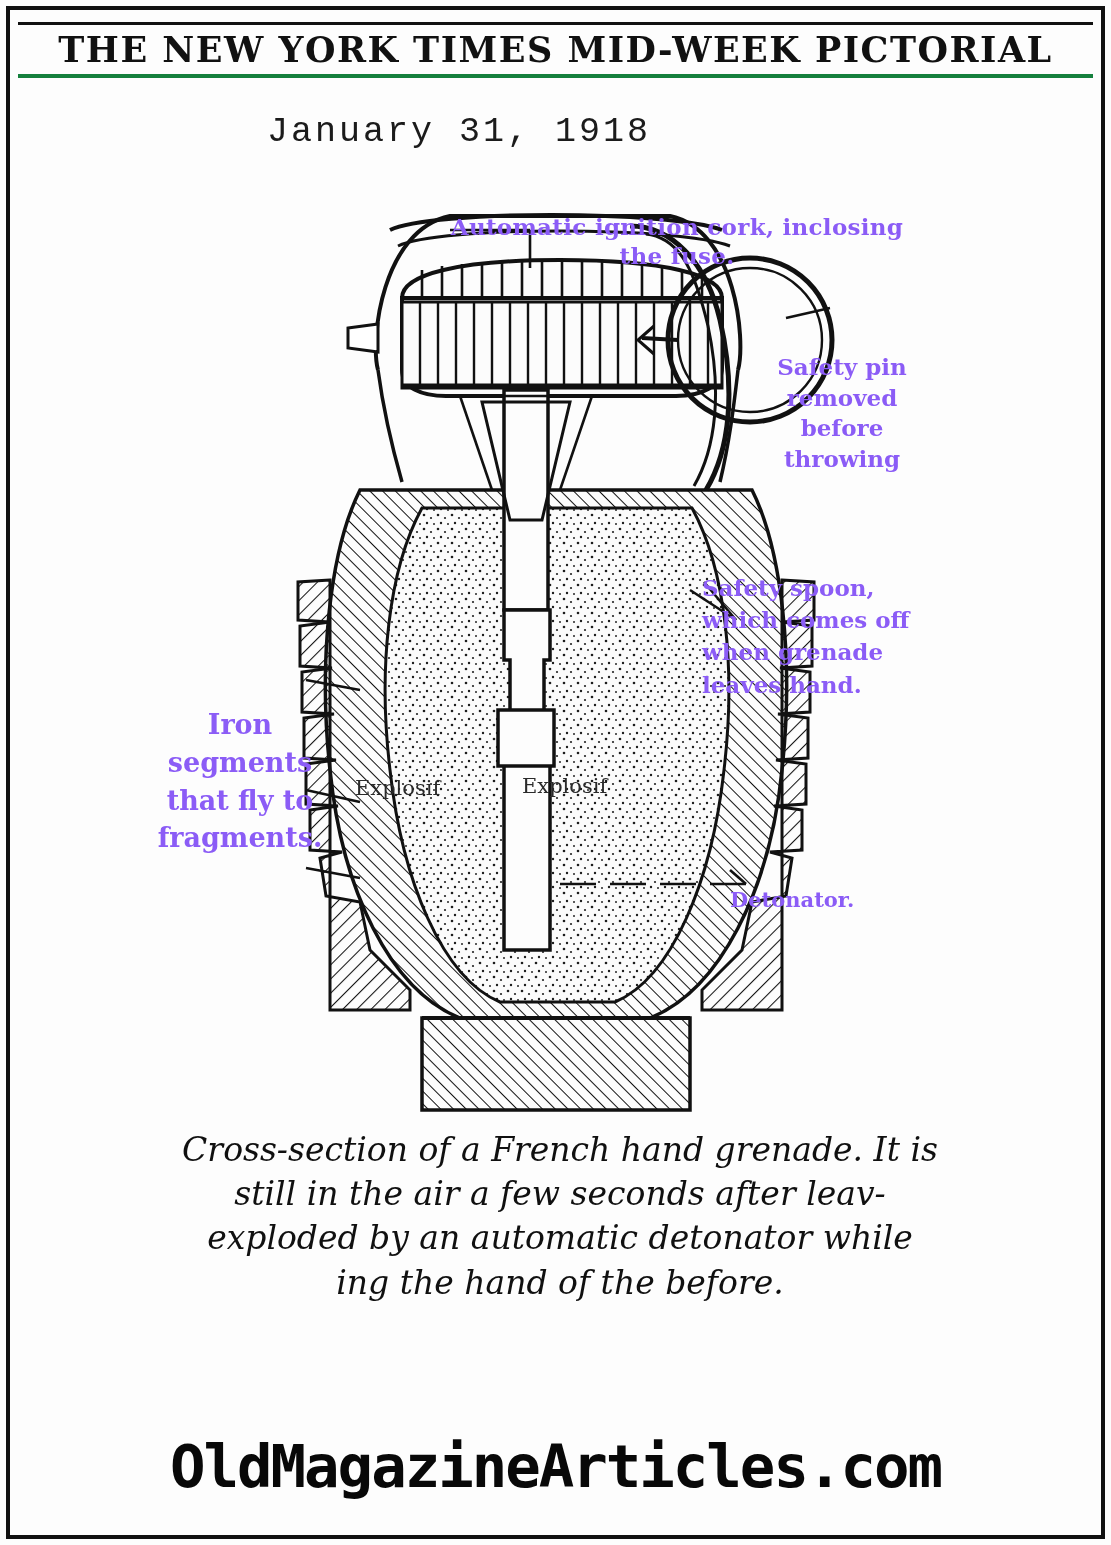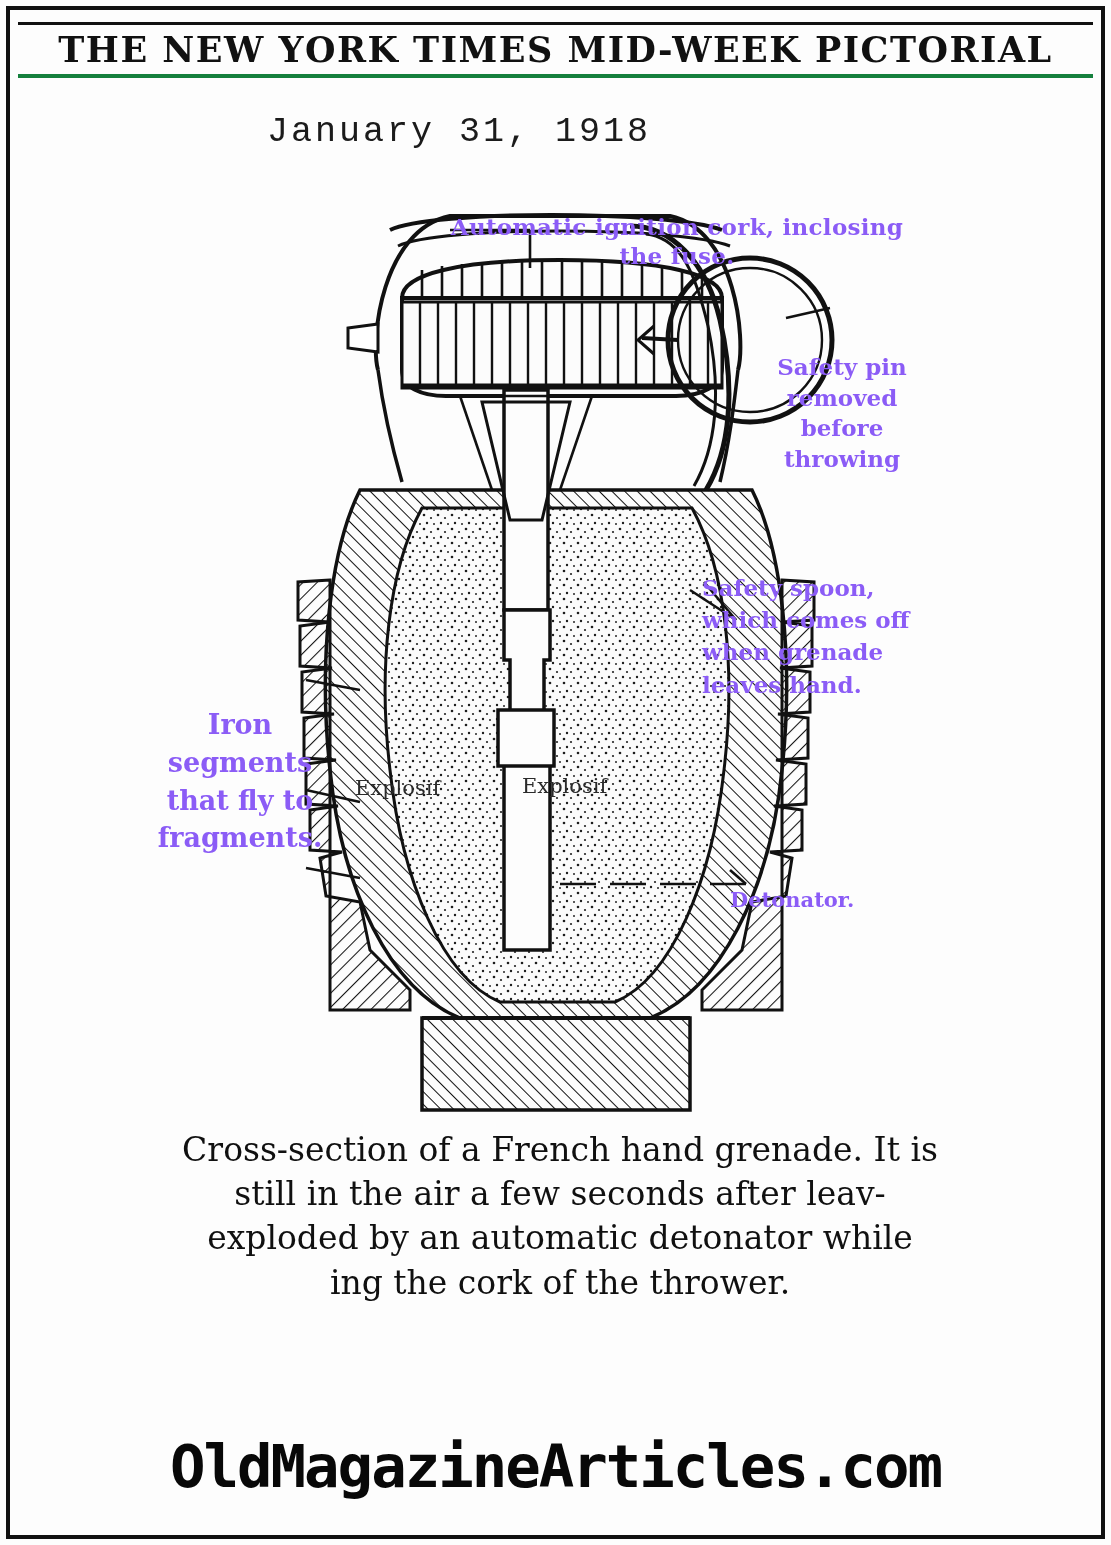--- a/index.html
+++ b/index.html
@@ -137,20 +137,21 @@
   }
 
   
   .caption {
     position: absolute;
     left: 60px;
     top: 1128px;
     width: 1000px;
     text-align: center;
     font-family: "DejaVu Serif", serif;
+    font-style: italic;
     font-size: 33px;
     line-height: 1.34;
     color: #101010;
   }
   .caption div { white-space: nowrap; }
 
   .footer-brand {
     position: absolute;
     left: 0;
     top: 1432px;
@@ -326,18 +327,18 @@
     <div class="lbl lbl-detonator">Detonator.</div>
     <div class="lbl lbl-iron">Iron segments that fly to fragments.</div>
     <div class="lbl lbl-explosif-left">Explosif</div>
     <div class="lbl lbl-explosif-right">Explosif</div>
   </div>
 
   <div class="caption">
     <div>Cross-section of a French hand grenade.  It is</div>
     <div>still in the air a few seconds after leav-</div>
     <div>exploded by an automatic detonator while</div>
-    <div>ing the cork of the thrower.</div>
+    <div>ing the hand of the before.</div>
   </div>
 
   <div class="footer-brand">OldMagazineArticles.com</div>
 
 </div>
 
 </body></html>

